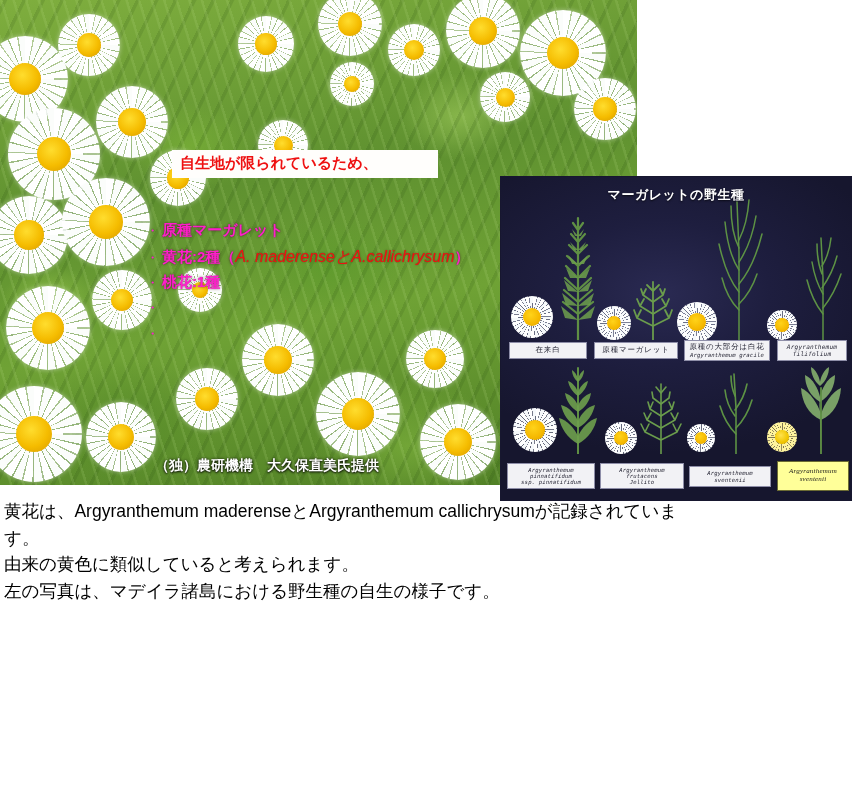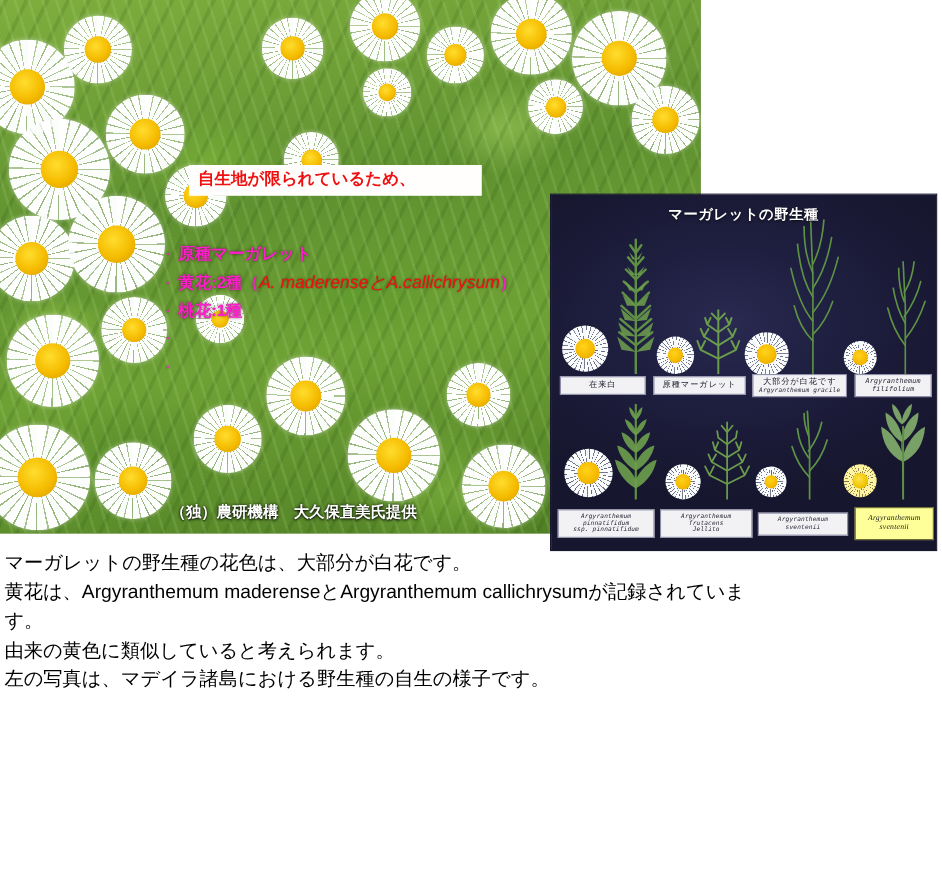--- a/index.html
+++ b/index.html
@@ -429,21 +429,21 @@
 
     <div class="caplabel" style="left:8px;  top:165px; width:78px; height:17px;">
       <span class="cap-jp">在来白</span>
     </div>
 
     <div class="caplabel" style="left:93px; top:165px; width:84px; height:17px;">
       <span class="cap-jp">原種マーガレット</span>
     </div>
 
     <div class="caplabel" style="left:183px; top:163px; width:86px; height:21px;">
-      <span class="cap-jp">大部分が白花です</span>
+      <span class="cap-jp">原種の大部分は白花</span>
       <span class="cap-sci">Argyranthemum gracile</span>
     </div>
 
     <div class="caplabel" style="left:276px; top:163px; width:70px; height:21px;">
       <span class="cap-sci2">Argyranthemum</span>
       <span class="cap-sci2">filifolium</span>
     </div>
 
     <svg class="plant" style="left:56px; bottom:46px; width:42px; height:94px;" viewBox="0 0 42 94">
       <g stroke="#5f8f44" stroke-width="2" fill="none" stroke-linecap="round">
@@ -524,18 +524,17 @@
     <div class="caplabel highlight" style="left:276px; top:284px; width:72px; height:30px;">
       <span class="cap-sci2">Argyranthemum</span>
       <span class="cap-sci2">sventenii</span>
     </div>
 
   </div>
 
 </div>
 
 <div id="body-text">
-  <p>マーガレットの野生種の花色は、大部分が白花です。</p>
   <p>黄花は、Argyranthemum  maderenseとArgyranthemum  callichrysumが記録されていま</p>
   <p>す。</p>
   <p>由来の黄色に類似していると考えられます。</p>
   <p>左の写真は、マデイラ諸島における野生種の自生の様子です。</p>
 </div>
 
 </body></html>

